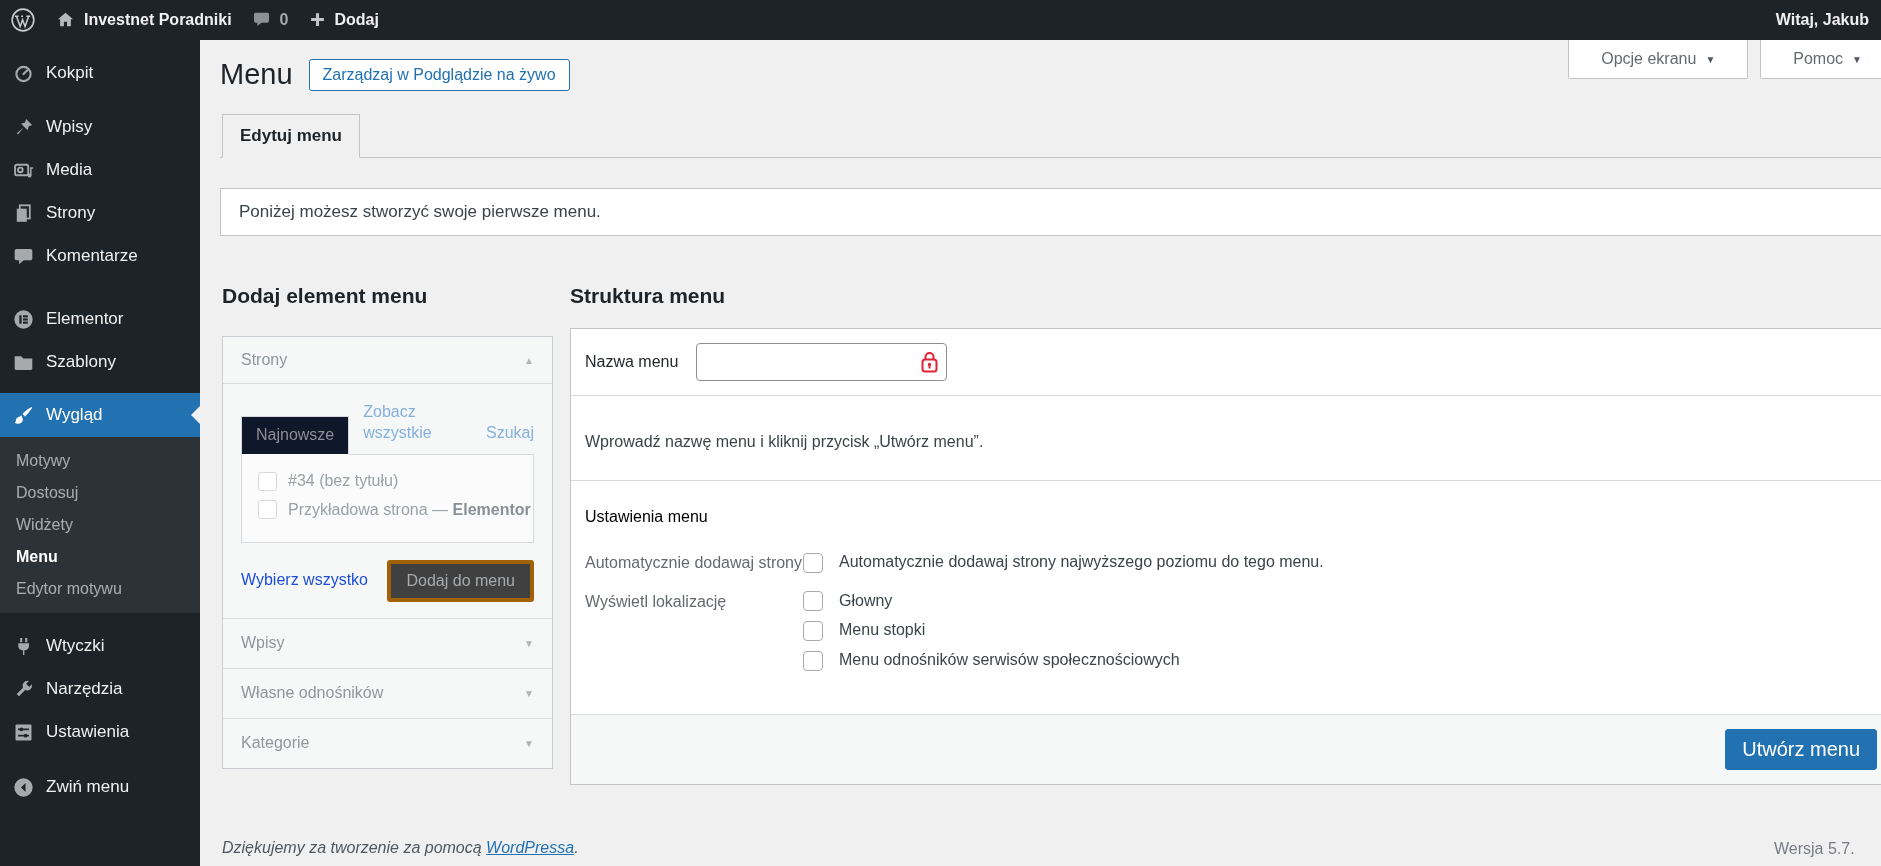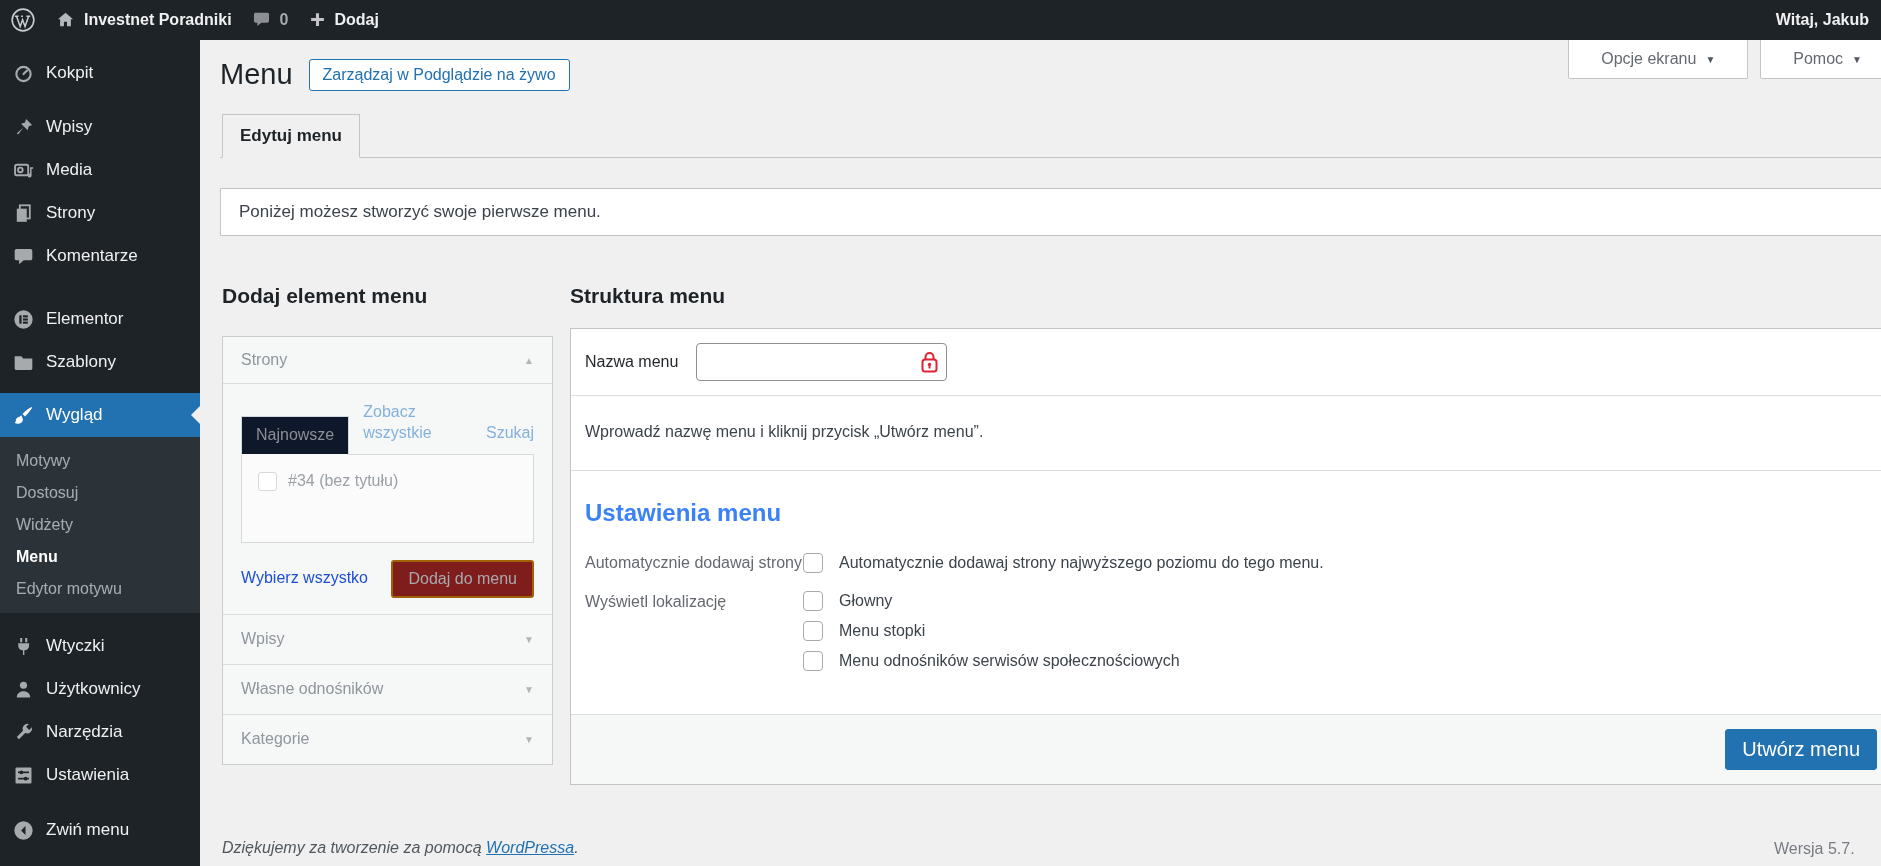--- a/index.html
+++ b/index.html
@@ -71,37 +71,37 @@
   .item-tab-link { color:#84b1dc; padding:0 0 10px; margin-left:14px; cursor:pointer; }
   .item-tab-link.search { margin-left:22px; }
   .tabs-panel { border:1px solid #d5d8dc; background:#fbfbfc; height:89px; padding:12px 0; }
   .page-item { display:flex; align-items:center; gap:11px; padding:4px 0 4px 16px;
     font-size:16px; color:#9aa0a6; }
   .cb { width:19px; height:19px; border:1px solid #d5d8dc; background:#fff; border-radius:3px;
     flex-shrink:0; cursor:pointer; }
   .page-item b { color:#8a8f95; }
   .select-row { display:flex; justify-content:space-between; align-items:center; margin-top:17px; }
   .select-all { font-size:16px; color:#1d4ed8; cursor:pointer; }
-  .add-btn { font-size:16px; color:#a7aaad; background:#7f1d1d; border:2px solid #a16207;
+  .add-btn { font-size:16px; color:#a7aaad; background:#404040; border:4px solid #a16207;
     border-radius:3px; padding:8px 15px; font-family:inherit; }
 
   
   .col-right { position:absolute; left:350px; right:-13px; top:0; }
   .col-right .col-h2 { margin-bottom:19px; }
   .menu-panel { background:#fff; border:1px solid #c3c4c7; }
   .name-row { display:flex; align-items:center; gap:18px; padding:14px; border-bottom:1px solid #dcdcde; }
   .name-label { font-size:16px; color:#23282d; }
   .name-input-wrap { position:relative; }
   .name-input { width:251px; height:38px; border:1px solid #8c8f94; border-radius:4px; background:#fff;
     padding:0 34px 0 10px; font-size:16px; font-family:inherit; }
   .lock-ico { position:absolute; right:9px; top:8px; }
   .panel-body { padding:2px 14px 0; }
-  .instruction { font-size:16px; color:#3c434a; margin:24px 0 0; }
+  .instruction { font-size:16px; color:#3c434a; margin:34px 0 0; }
   .body-divider { border:none; border-top:1px solid #dcdcde; margin:27px -14px 0; }
-  .settings-h3 { font-size:24px; font-weight:700; color:#3b82f6; margin:26px 0 24px; }
+  .settings-h3 { font-size:16px; font-weight:400; color:#000000; margin:26px 0 24px; }
   .form-row { display:flex; margin-bottom:17px; font-size:16px; }
   .row-label { width:218px; flex-shrink:0; color:#646970; padding-top:1px; }
   .checkbox-line { display:flex; align-items:center; gap:16px; color:#3c434a; margin-bottom:9px; }
   .checkbox-line:last-child { margin-bottom:0; }
   .cb2 { width:20px; height:20px; border:1px solid #a7aaad; background:#fff; border-radius:4px;
     flex-shrink:0; cursor:pointer; }
   .panel-body-end { height:26px; }
   .panel-footer { background:#f6f7f7; border-top:1px solid #dcdcde; padding:14px 16px;
     display:flex; justify-content:flex-end; }
   .create-btn { background:#2271b1; border:1px solid #2271b1; color:#fff; font-size:20px;
@@ -252,29 +252,20 @@
     <span class="ico">
       <svg width="21" height="21" viewBox="0 0 20 20" fill="currentColor">
           <path d="M6.8 1.8h2v4.1h-2zM11.6 1.8h2v4.1h-2zM5 7h10.3v2.4a4.1 4.1 0 0 1-4.1 4.1h-.4v4.7h-1.3v-4.7h-.4A4.1 4.1 0 0 1 5 9.4z"></path>
         </svg>
     </span>
     <span>Wtyczki</span>
   </div>
   <div class="mi">
     <span class="ico">
       <svg width="21" height="21" viewBox="0 0 20 20" fill="currentColor">
-          <circle cx="10" cy="6" r="3.4"></circle>
-          <path d="M3.6 17.6c0-3.7 2.9-5.9 6.4-5.9s6.4 2.2 6.4 5.9z"></path>
-        </svg>
-    </span>
-    <span>Użytkownicy</span>
-  </div>
-  <div class="mi">
-    <span class="ico">
-      <svg width="21" height="21" viewBox="0 0 20 20" fill="currentColor">
           <path d="M18 4.9a4.7 4.7 0 0 1-6.4 5.6l-5.9 5.9-2.1-2.1 5.9-5.9A4.7 4.7 0 0 1 15.1 2l-2.6 2.6 2.9 2.9z"></path>
         </svg>
     </span>
     <span>Narzędzia</span>
   </div>
   <div class="mi">
     <span class="ico">
       <svg width="21" height="21" viewBox="0 0 20 20">
           <rect x="2.4" y="2.4" width="15.2" height="15.2" rx="1" fill="currentColor"></rect>
           <g stroke="#1d2327" stroke-width="1.6">
@@ -338,20 +329,24 @@
         <div class="acc-body">
           <div class="item-tabs">
             <span class="item-tab-active">Najnowsze</span>
             <span class="item-tab-link">Zobacz wszystkie</span>
             <span class="item-tab-link search">Szukaj</span>
           </div>
           <div class="tabs-panel">
             <div class="page-item">
               <span class="cb"></span>
               <span><span>#34 (bez tytułu)</span><b></b></span>
+            </div>
+            <div class="page-item">
+              <span class="cb"></span>
+              <span><span>Przykładowa strona — </span><b>Elementor</b></span>
             </div>
           </div>
           <div class="select-row">
             <span class="select-all">Wybierz wszystko</span>
             <button class="add-btn" disabled="">Dodaj do menu</button>
           </div>
         </div>
 
         <div class="acc-header collapsed">
           <span>Wpisy</span>

